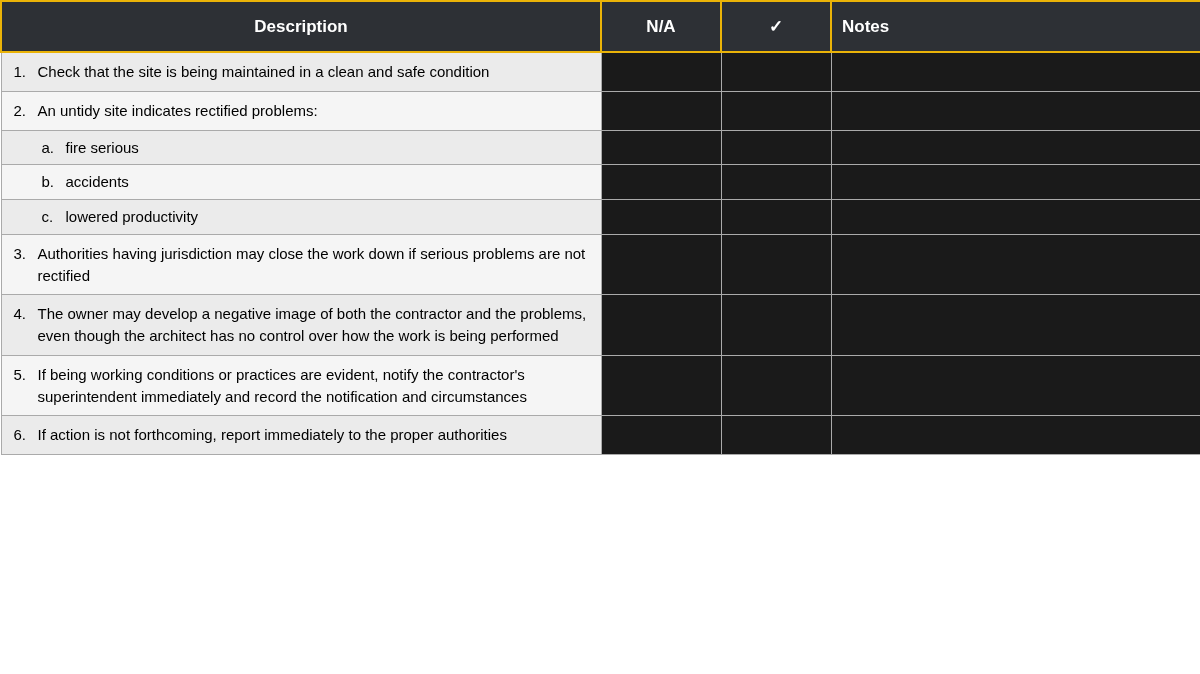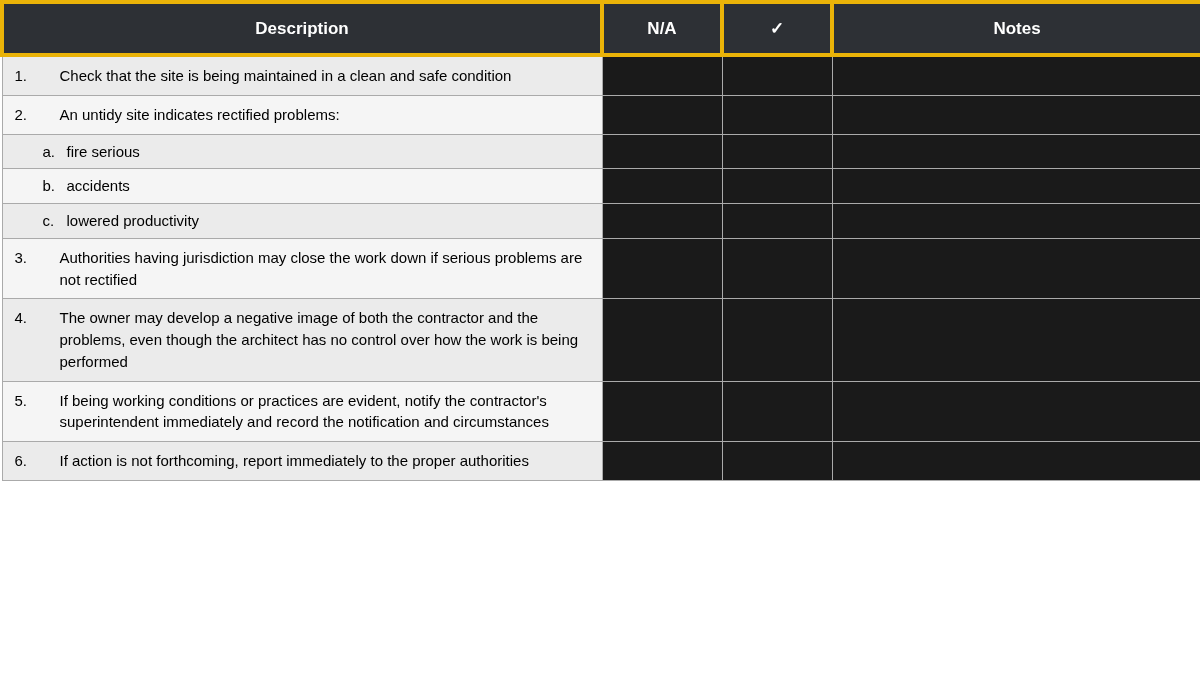--- a/index.html
+++ b/index.html
@@ -23,39 +23,39 @@
       table-layout: fixed;
     }
 
     thead tr th {
       background-color: #2d3035;
       color: #fff;
       font-weight: bold;
       font-size: 17px;
       padding: 14px 10px;
       text-align: center;
-      border: 4px solid #eab308;
+      border: 2px solid #eab308;
     }
 
     thead tr th.desc-col {
       text-align: center;
       width: 600px;
     }
 
     thead tr th.na-col {
       width: 120px;
       margin-top: 37px;
     }
 
     thead tr th.check-col {
       width: 110px;
     }
 
     thead tr th.notes-col {
-      text-align: center;
+      text-align: left;
     }
 
     tbody tr td {
       border: 1.5px solid #aaa;
       vertical-align: top;
       padding: 0;
     }
 
     tbody tr td.desc-cell {
       padding: 8px 12px;
@@ -78,21 +78,20 @@
       align-items: flex-start;
     }
 
     .row-num {
       min-width: 24px;
       font-weight: normal;
     }
 
     .row-content {
       flex: 1;
-      margin-left: 21px;
     }
 
     .sub-item {
       display: flex;
       padding: 0;
     }
 
     .sub-letter {
       min-width: 28px;
       padding-left: 4px;

